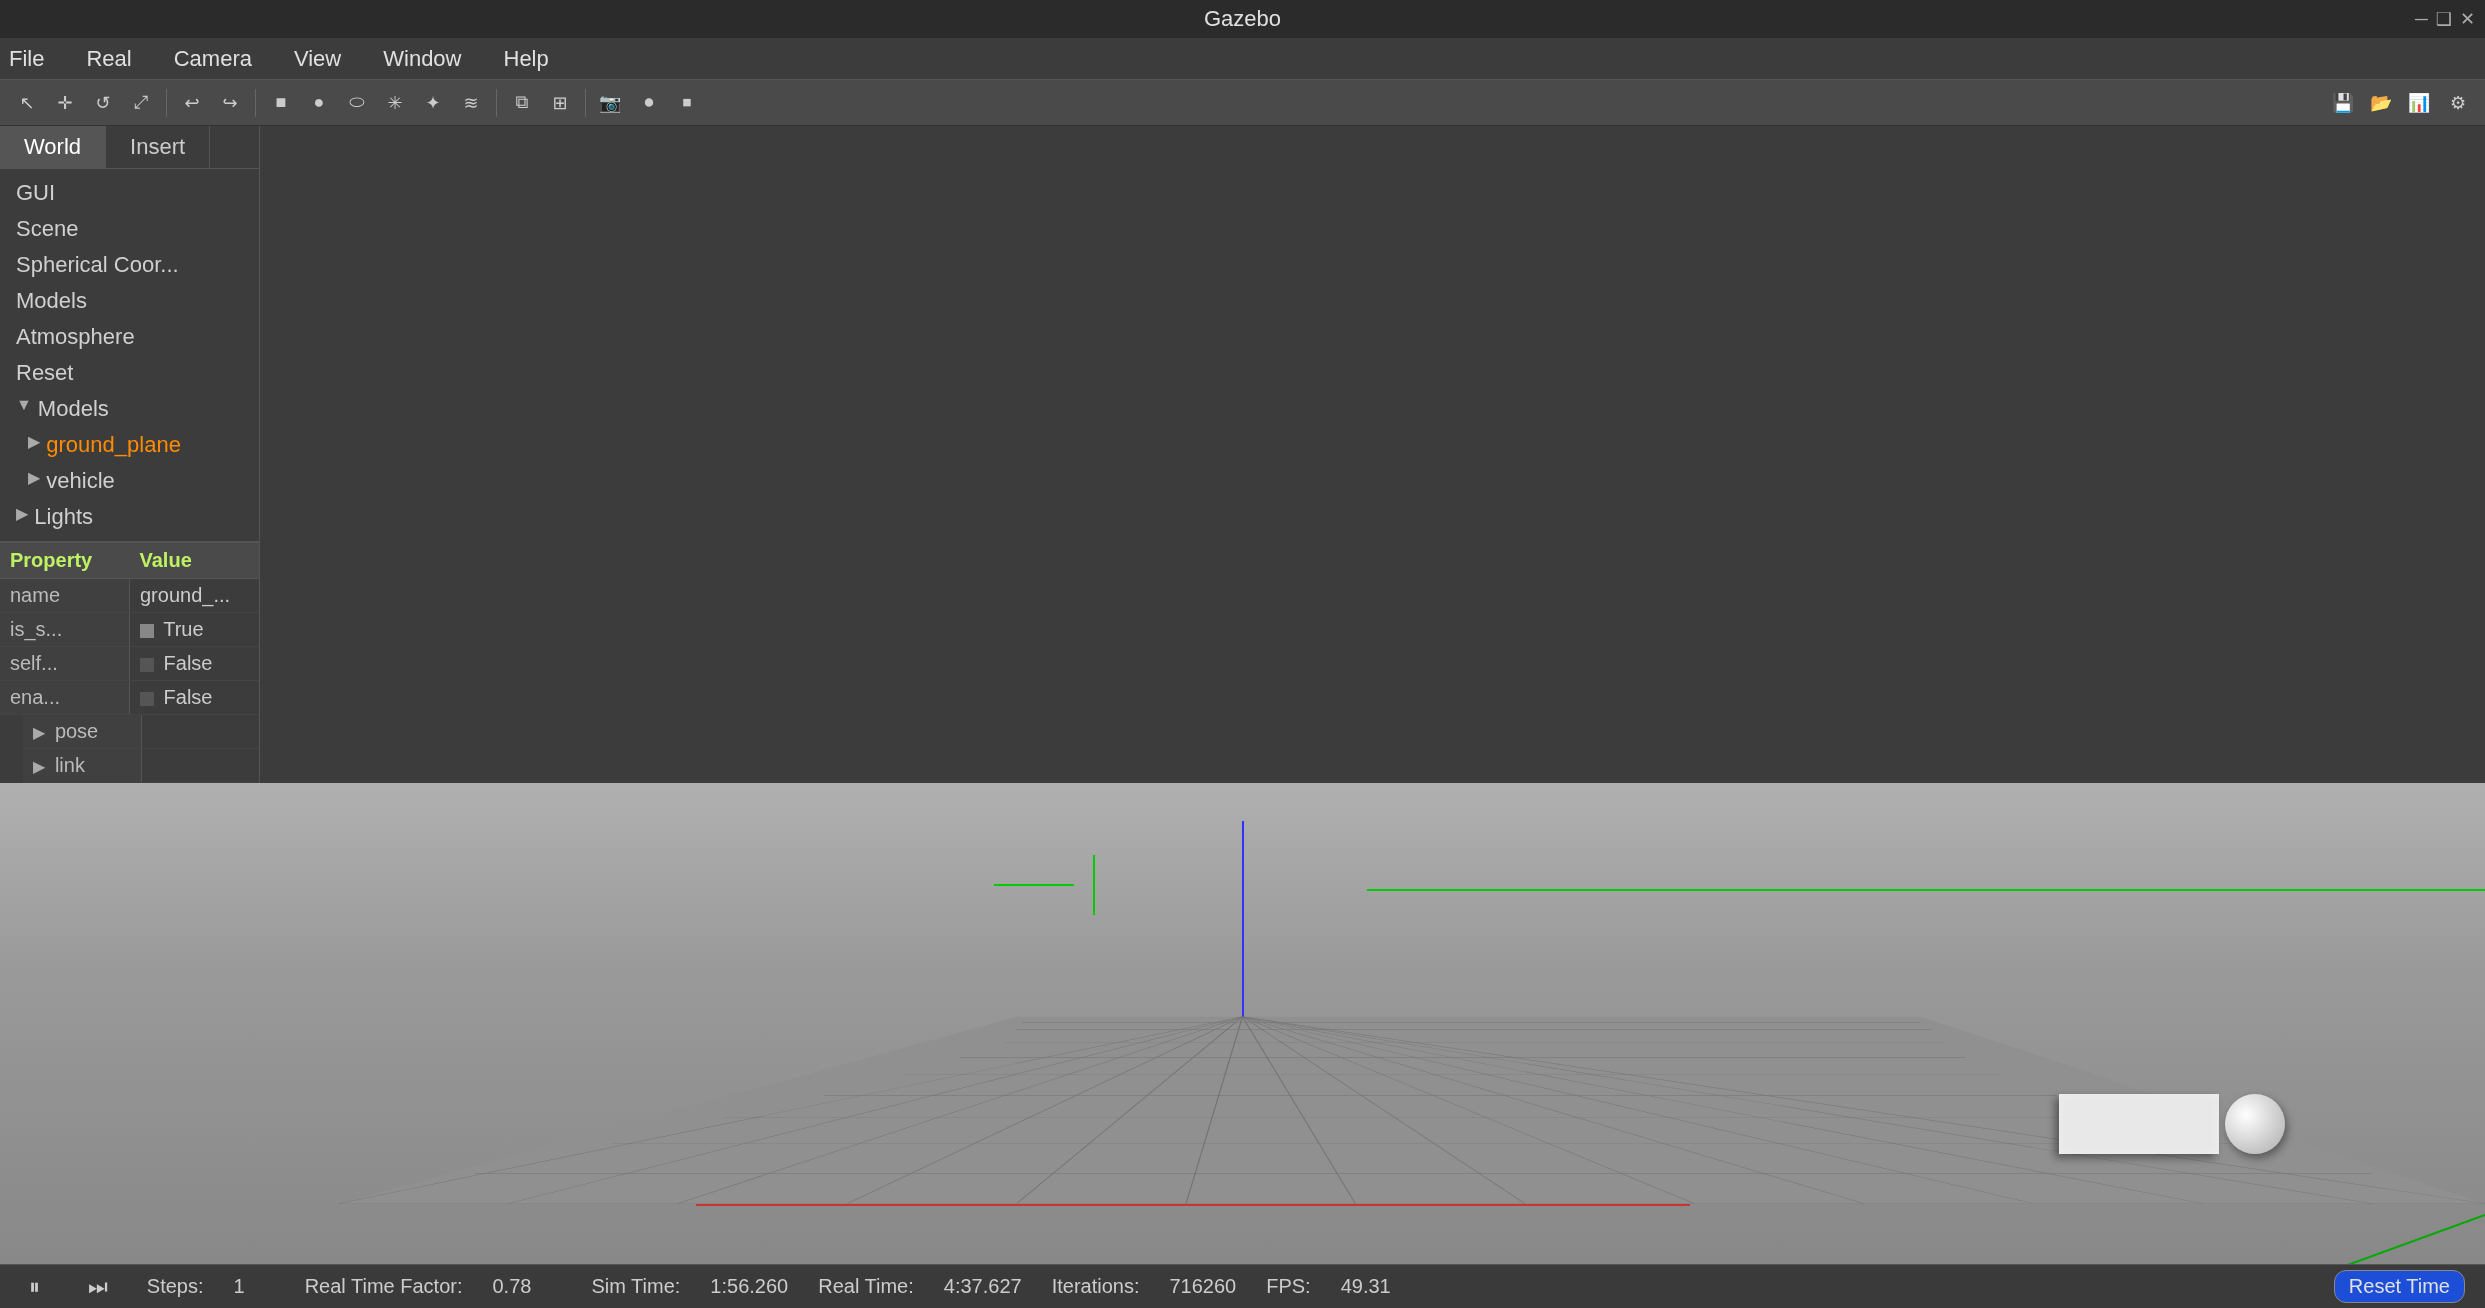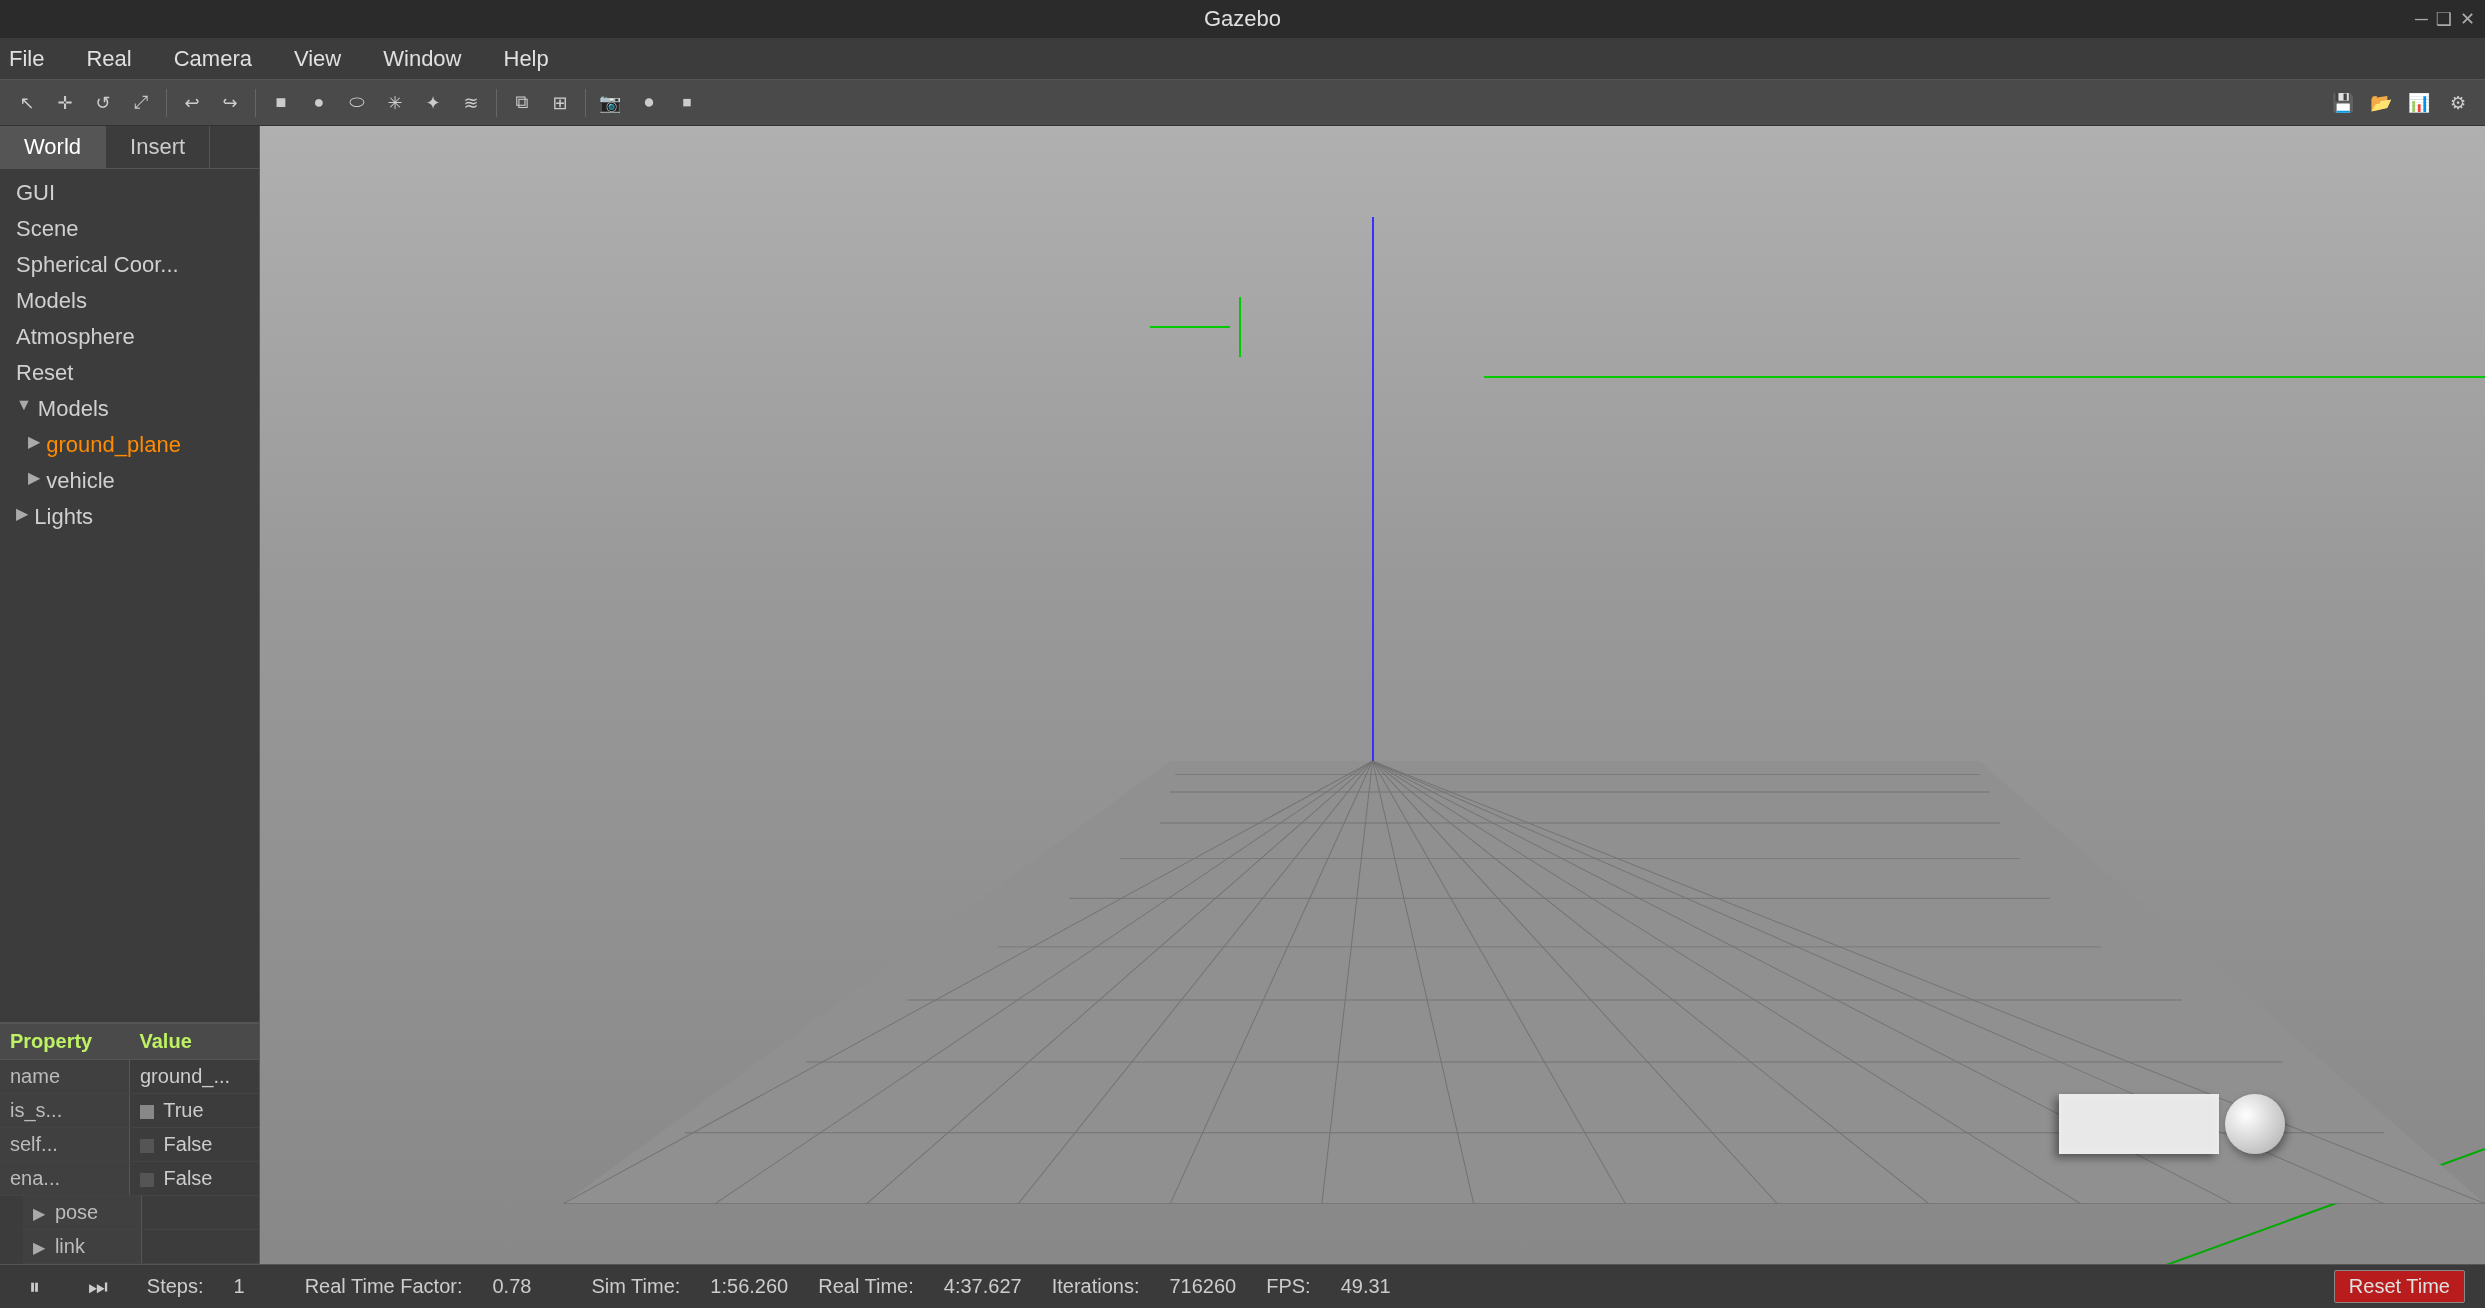--- a/index.html
+++ b/index.html
@@ -32,21 +32,21 @@
     }
     .toolbar-btn {
       width: 34px; height: 34px; display: flex; align-items: center; justify-content: center;
       background: transparent; border: 1px solid transparent; cursor: pointer; color: #ccc; font-size: 18px;
       border-radius: 2px;
     }
     .toolbar-sep { width: 1px; height: 28px; background: #666; margin: 0 4px; }
 
     
     #main {
-      display: flex; width: 100%; height: calc(1308px - 38px - 42px - 46px - 44px);
+      display: flex; width: 100%; height: calc(1308px - 38px - 42px - 46px - 44px); flex-direction: column;
     }
 
     
     #left-panel {
       width: 260px; min-width: 260px; background: #3c3c3c;
       border-right: 1px solid #555; display: flex; flex-direction: column;
       overflow: hidden;
     }
 
     
@@ -120,22 +120,22 @@
       box-shadow: 2px 4px 8px rgba(0,0,0,0.4);
     }
 
     
     #statusbar {
       width: 100%; height: 44px; background: #3a3a3a;
       display: flex; align-items: center; padding: 0 20px; gap: 30px;
       border-top: 1px solid #555; font-size: 20px; color: #ccc;
     }
     .status-btn {
-      padding: 4px 14px; background: #b91c1c; border: 1px solid #888;
-      color: #e0e0e0; cursor: pointer; font-size: 20px; border-radius: 2px;
+      padding: 4px 14px; background: #1d4ed8; border: 1px solid #888;
+      color: #e0e0e0; cursor: pointer; font-size: 20px; border-radius: 12px;
     }
     .status-sep { color: #666; }
 
     
     .axis-blue {
       position: absolute;
       left: 50%; top: 8%;
       width: 2px; height: 75%;
       background: #3333ff;
       transform: translateX(-50%);

